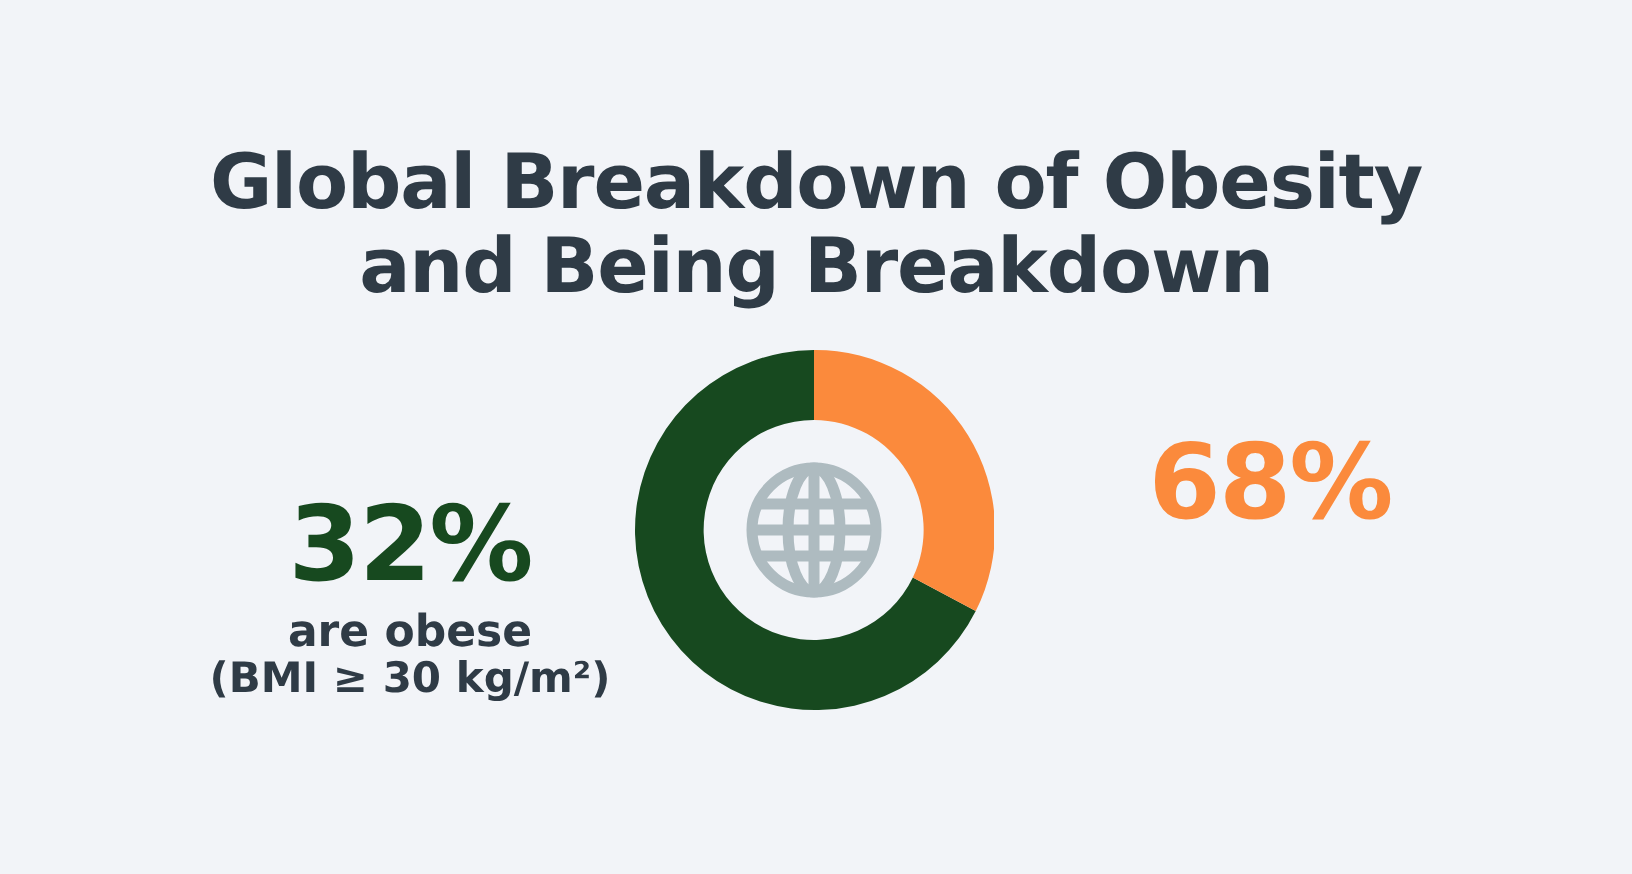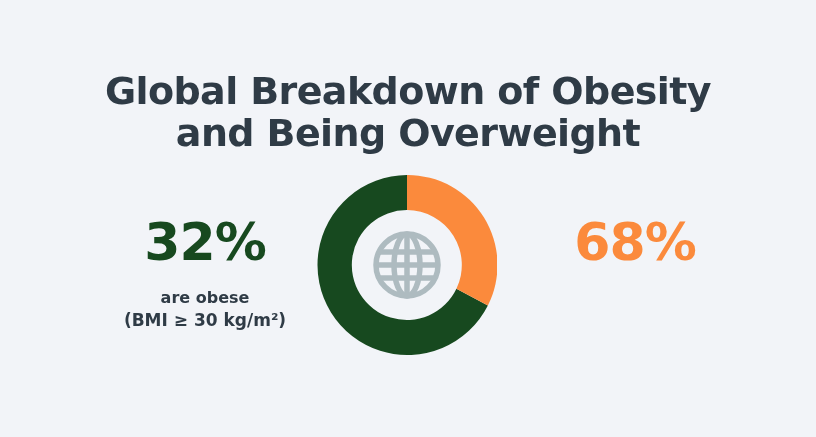--- a/index.html
+++ b/index.html
@@ -52,37 +52,37 @@
   #stat-right { left: 485px; top: 214px; }
 
   .stat-value {
     display: block;
     font-family: "DejaVu Sans", sans-serif;
     font-weight: bold;
     font-size: 52px;
     line-height: 56px;
     letter-spacing: -1px;
   }
-  .stat-value.green  { color: #17491f; }
+  .stat-value.green  { color: #17491f; margin-top: 31px; }
   .stat-value.orange { color: #fb8a3c; }
 
   .stat-label {
     display: block;
     font-family: "DejaVu Sans", sans-serif;
     font-weight: bold;
-    font-size: 16px;
+    font-size: 22px;
     line-height: 23px;
     color: #2f3b46;
-    margin-top: 16px;
+    margin-top: 4px;
   }
   .stat-sub {
     display: block;
     font-family: "DejaVu Sans", sans-serif;
     font-weight: bold;
-    font-size: 17px;
+    font-size: 21px;
     line-height: 23px;
     color: #2f3b46;
   }
 
   
   #donut-chart {
     position: absolute;
     left: 317px;
     top: 175px;
     width: 180px;
@@ -98,21 +98,21 @@
     height: 70px;
   }
 </style>
 </head>
 <body style="background: rgb(242, 244, 248);">
 
 <div id="infographic" style="background: rgb(242, 244, 248);">
 
   <div id="title-block">
     <span class="title-line">Global Breakdown of Obesity</span>
-    <span class="title-line">and Being Overweight</span>
+    <span class="title-line">and Being Breakdown</span>
   </div>
 
   <div class="stat" id="stat-left">
     <span class="stat-value green" style="color: rgb(23, 73, 31);">32%</span>
     <span class="stat-label">are obese</span>
     <span class="stat-sub">(BMI ≥ 30 kg/m²)</span>
   </div>
 
   <div class="stat" id="stat-right">
     <span class="stat-value orange" style="color: rgb(251, 138, 60);">68%</span>

